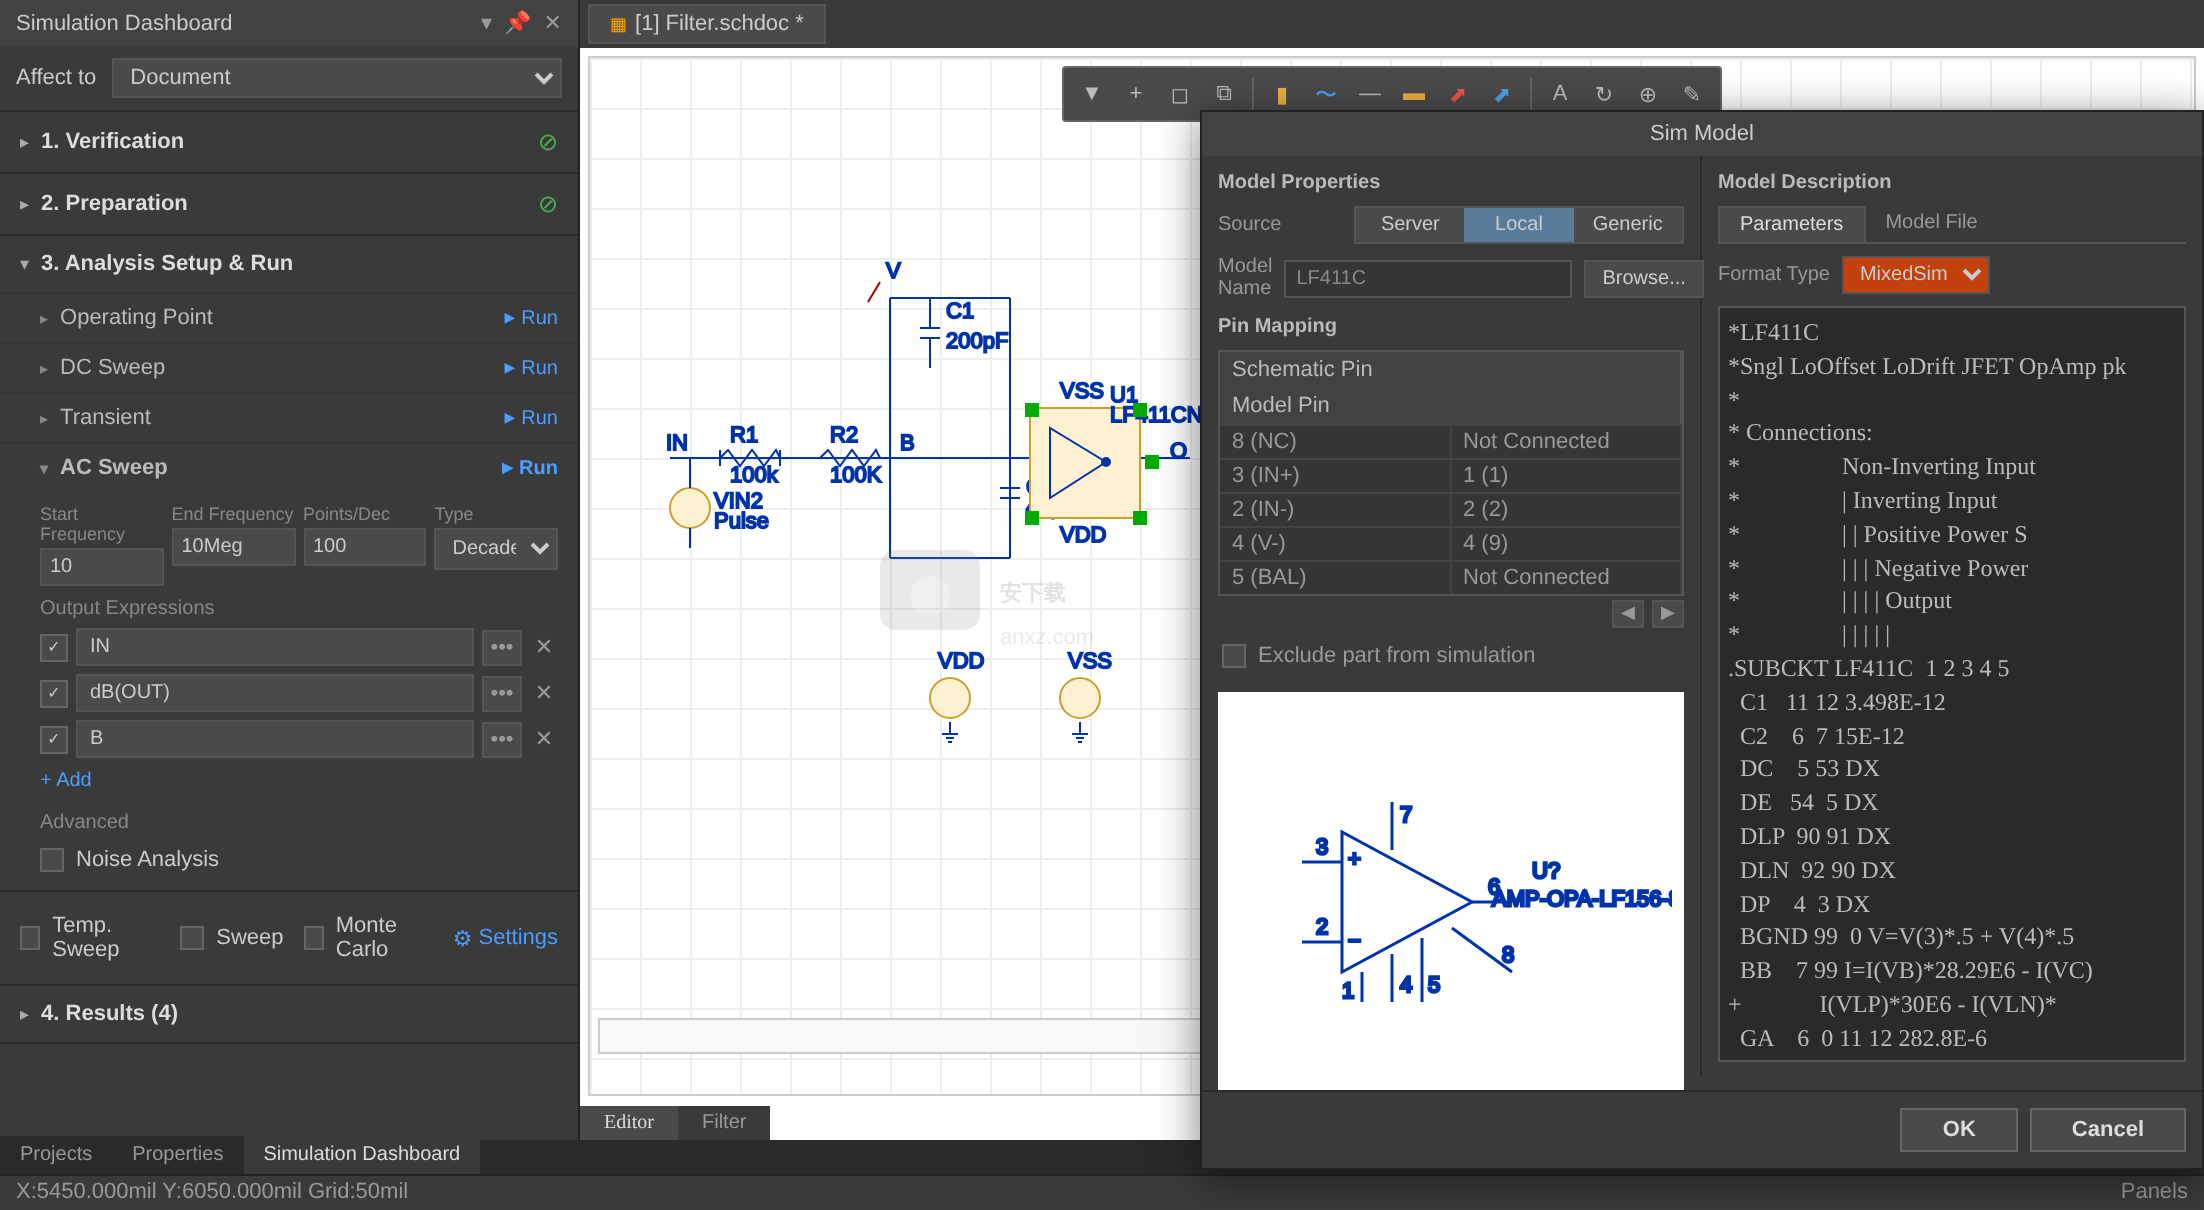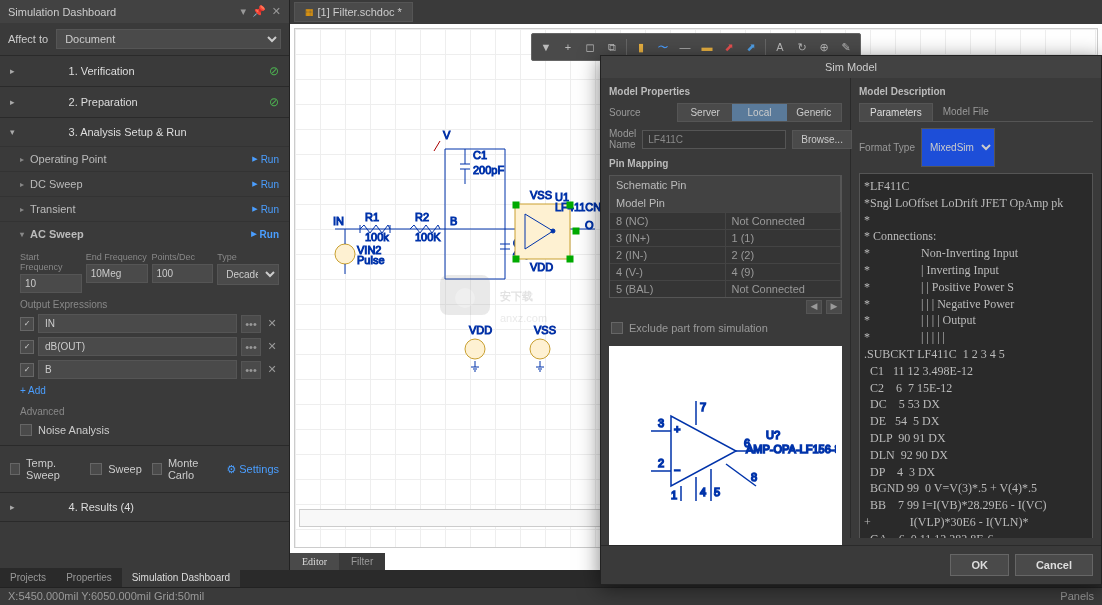--- a/index.html
+++ b/index.html
@@ -6,21 +6,21 @@
 body { background: #2a2a2a; width: 1102px; height: 605px; overflow: hidden; position: relative; color: #ccc; }
 .left-panel { position: absolute; left: 0; top: 0; width: 290px; height: 570px; background: #3a3a3a; border-right: 1px solid #222; }
 .panel-header { background: #424242; padding: 5px 8px; display: flex; align-items: center; justify-content: space-between; }
 .panel-header span { font-size: 11px; }
 .panel-header-icons { display: flex; gap: 6px; font-size: 9px; color: #999; }
 .affect-row { background: #3a3a3a; padding: 6px 8px; display: flex; align-items: center; gap: 8px; border-bottom: 1px solid #2a2a2a; }
 .affect-row select { flex: 1; background: #4a4a4a; border: 1px solid #555; color: #ccc; padding: 2px 4px; font-size: 11px; }
 .section { border-bottom: 1px solid #2a2a2a; }
 .section-header { padding: 8px 10px; display: flex; align-items: center; cursor: pointer; }
 .section-header .chev { margin-right: 6px; font-size: 9px; color: #aaa; }
-.section-header .title { flex: 1; font-weight: 400; color: #ddd; margin-left: 48px; }
+.section-header .title { flex: 1; font-weight: 700; color: #ddd; }
 .section-header .check { color: #4caf50; font-size: 12px; }
 .sub-item { padding: 6px 10px 6px 20px; display: flex; align-items: center; border-top: 1px solid #333; }
 .sub-item .chev { margin-right: 6px; font-size: 8px; color: #888; }
 .sub-item .label { flex: 1; color: #bbb; }
 .run-btn { color: #4a9eff; font-size: 10px; display: flex; align-items: center; gap: 3px; cursor: pointer; }
 .run-btn::before { content: "▶"; font-size: 7px; }
 .sub-item.expanded { font-weight: 600; }
 .ac-params { padding: 6px 10px 6px 20px; }
 .param-row { display: flex; gap: 4px; margin-bottom: 4px; }
 .param-col { flex: 1; }
@@ -79,21 +79,21 @@
 .pin-row > div { flex: 1; padding: 2px 6px; color: #999; border-right: 1px solid #444; }
 .exclude-row { display: flex; align-items: center; gap: 6px; padding: 6px 2px; font-size: 10px; color: #999; }
 .tab-arrows { display: flex; justify-content: flex-end; gap: 4px; padding: 2px 0; }
 .tab-arrow { width: 16px; height: 14px; background: #4a4a4a; border: 1px solid #555; text-align: center; font-size: 9px; cursor: pointer; color: #999; }
 .preview-box { background: #fff; margin-top: 6px; height: 210px; display: flex; align-items: center; justify-content: center; }
 .dlg-tabs { display: flex; border-bottom: 1px solid #555; margin-bottom: 6px; }
 .dlg-tab { padding: 3px 10px; font-size: 10px; color: #999; cursor: pointer; }
 .dlg-tab.active { background: #4a4a4a; color: #ddd; border: 1px solid #555; border-bottom: none; }
 .fmt-row { display: flex; gap: 6px; align-items: center; margin-bottom: 6px; }
 .fmt-row label { font-size: 10px; color: #999; }
-.fmt-row select { background: #1d4ed8; border: 1px solid #555; color: #ccc; padding: 12px 4px; font-size: 10px; }
+.fmt-row select { background: #c2410c; border: 1px solid #555; color: #ccc; padding: 2px 4px; font-size: 10px; }
 .model-text { background: #2a2a2a; border: 1px solid #555; height: 378px; overflow: auto; padding: 4px; font-family: Liberation Serif, serif; font-size: 12px; line-height: 1.4; color: #bbb; white-space: pre; }
 .dlg-footer { position: absolute; bottom: 0; right: 0; padding: 8px; display: flex; gap: 6px; background: #3a3a3a; border-top: 1px solid #2a2a2a; width: 100%; justify-content: flex-end; }
 .dlg-footer button { padding: 4px 20px; background: #4a4a4a; border: 1px solid #666; color: #ddd; font-size: 11px; cursor: pointer; font-weight: bold; }
 .watermark { position: absolute; left: 430px; top: 260px; opacity: 0.18; z-index: 2; pointer-events: none; }
 </style>
 </head>
 <body>
 
 <div class="left-panel">
   <div class="panel-header">

